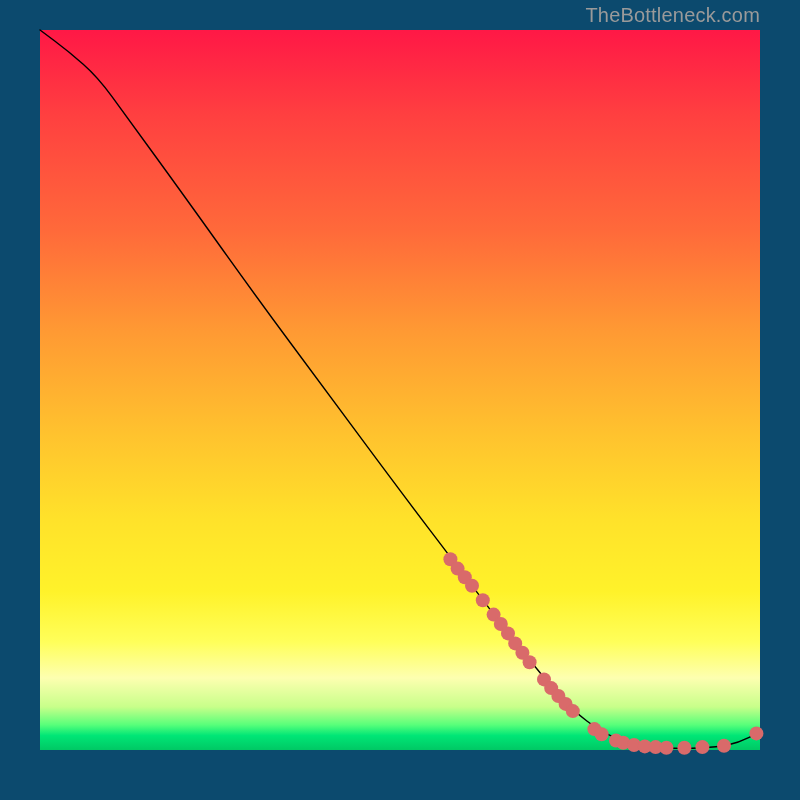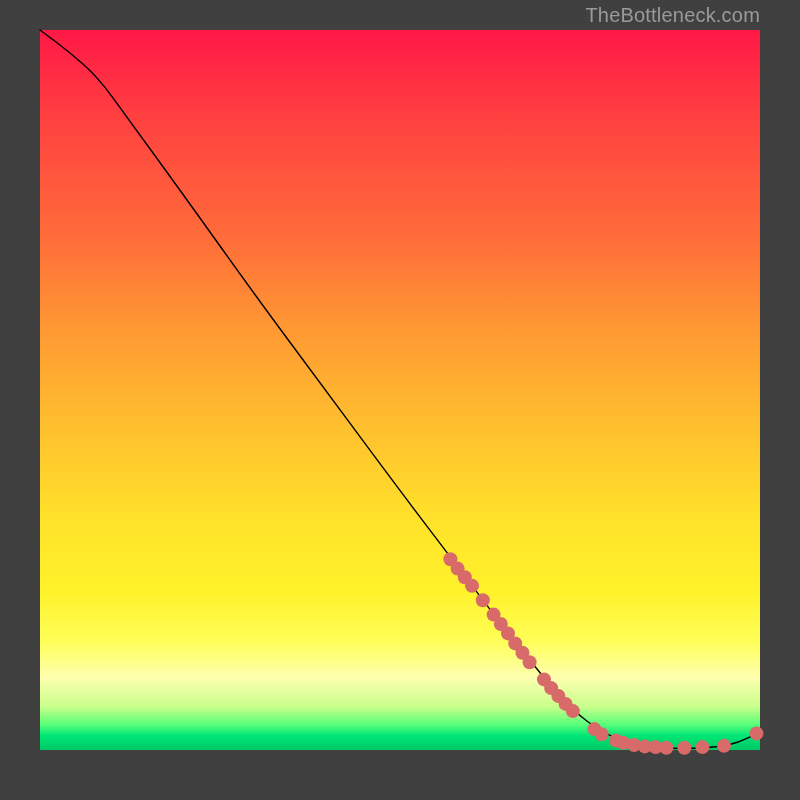--- a/index.html
+++ b/index.html
@@ -8,21 +8,21 @@
     width: 800px;
     height: 800px;
     overflow: hidden;
     background: #000;
     font-family: -apple-system, BlinkMacSystemFont, "Segoe UI", Arial, sans-serif;
   }
   .stage {
     position: relative;
     width: 800px;
     height: 800px;
-    background: #404040;
+    background: #0c4a6e;
   }
   .plot-area {
     position: absolute;
     left: 40px;
     top: 30px;
     width: 720px;
     height: 720px;
     
     background: linear-gradient(
       to bottom,

